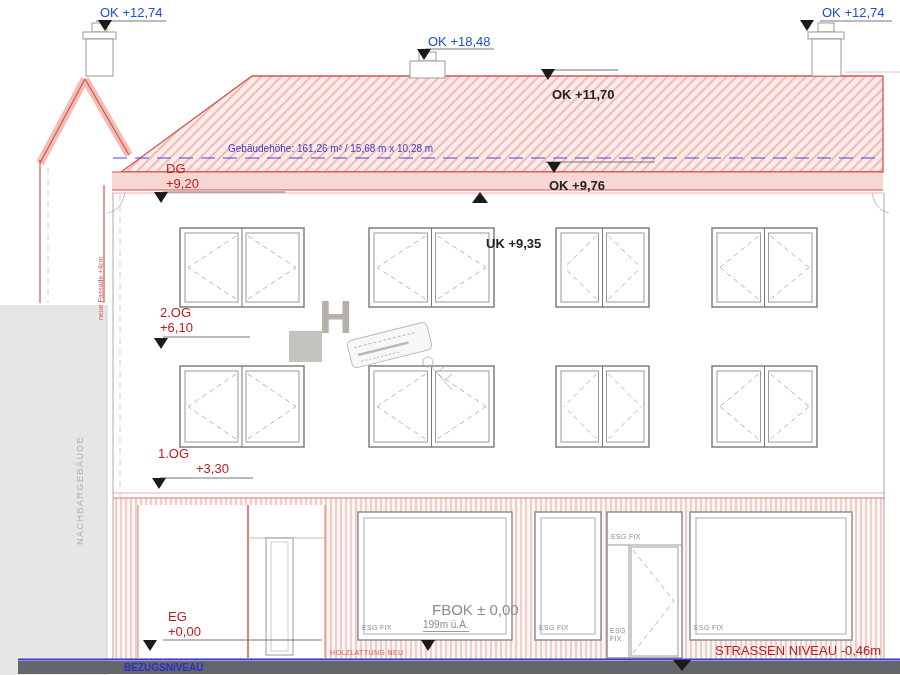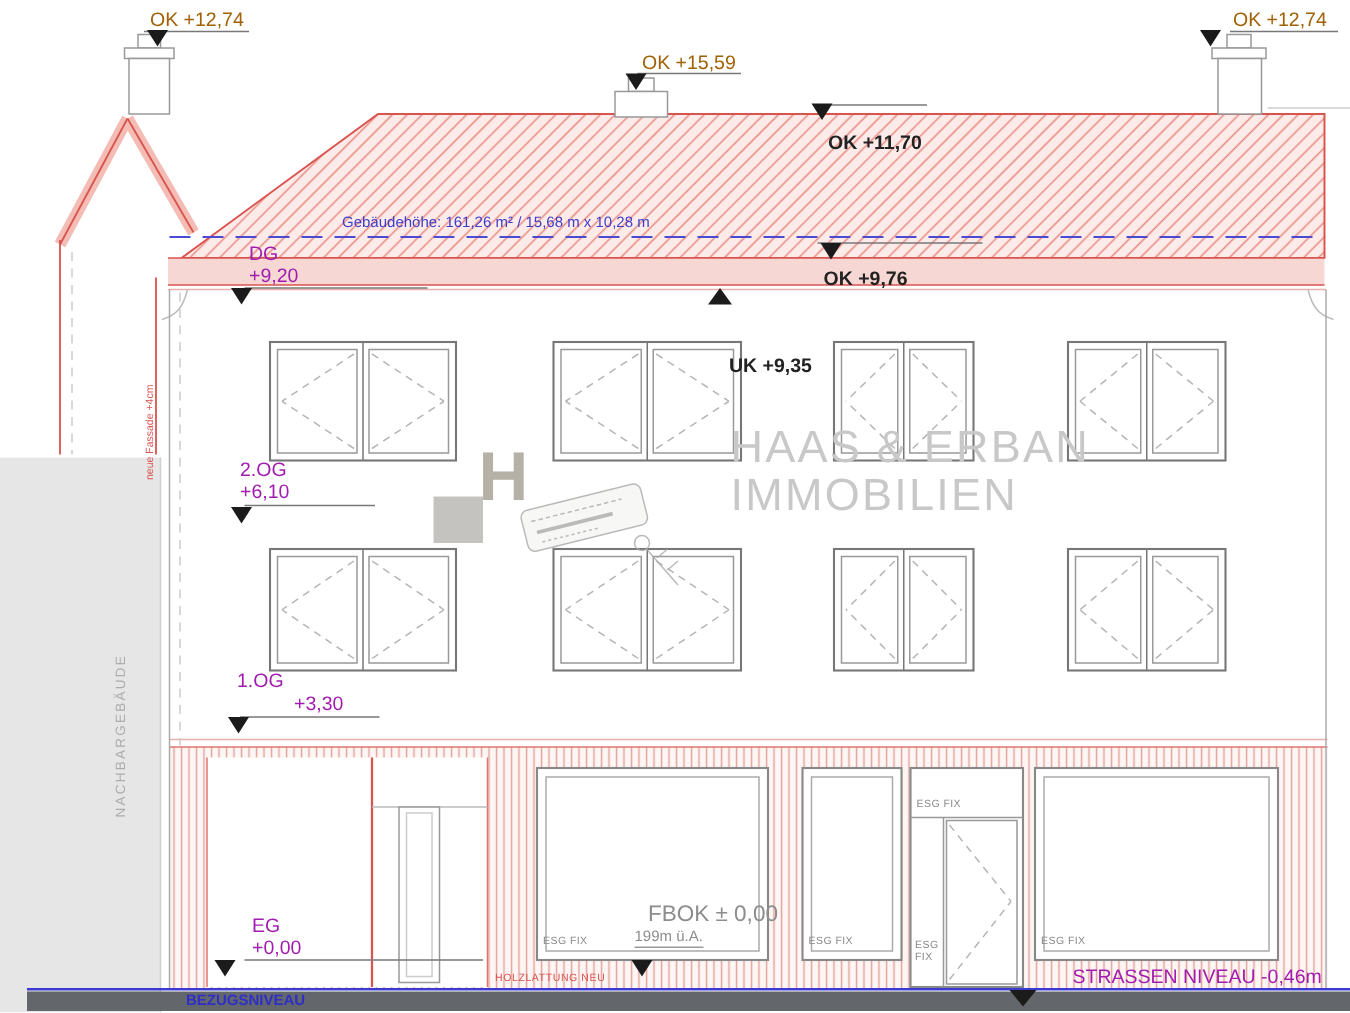--- a/index.html
+++ b/index.html
@@ -1,20 +1,20 @@
 <!DOCTYPE html>
 <html><head>
 <meta charset="utf-8">
 <style>
   html,body{margin:0;padding:0;background:#fff;}
   #stage{position:relative;width:900px;height:675px;background:#fff;overflow:hidden;
          font-family:"Liberation Sans",sans-serif;}
   #stage svg{position:absolute;left:0;top:0;z-index:1;}
-  .lbl{position:absolute;z-index:3;font-size:13px;color:#a21caf;white-space:nowrap;line-height:1.1;}
-  .lbl.gray{color:#a16207;}
+  .lbl{position:absolute;z-index:3;font-size:13px;color:#b91c1c;white-space:nowrap;line-height:1.1;}
+  .lbl.gray{color:#1d4ed8;}
   .lbl.bold{font-weight:bold;color:#222;margin-top:32px;}
   .lbl.blue{color:#3c3ccc;font-size:10px;}
   .lbl.red{color:#d9534f;}
   .lbl.tiny{font-size:7px;color:#8a8a8a;letter-spacing:.3px;}
   .lbl.fbok{color:#8d8d8d;font-size:15px;}
   .vert{writing-mode:vertical-rl;transform:rotate(180deg);white-space:nowrap;}
   .wm{position:absolute;z-index:2;pointer-events:none;}
   #brand{left:487px;top:283px;color:#c8c8c8;font-size:30px;letter-spacing:1.5px;font-weight:500;line-height:32px;}
   #logoH{left:319px;top:290px;color:#b6b1a7;font-size:46px;font-weight:bold;}
   #logoSquare{left:289px;top:331px;width:33px;height:31px;background:#c5c3bf;}
@@ -199,28 +199,24 @@
         <line x1="0" y1="0" x2="52" y2="0" stroke-width="2.5"></line>
         <line x1="2" y1="7" x2="42" y2="7" stroke-dasharray="2 2"></line>
       </g>
       <circle cx="428" cy="362" r="5"></circle>
       <path d="M431,366 L452,390 M438,372 l7,-6 M445,380 l7,-6"></path>
     </g>
   </svg>
 
   <div id="logoH" class="wm">H</div>
   <div id="logoSquare" class="wm"></div>
-  <div id="brand" class="wm">
-    <span style="display:block">HAAS &amp; ERBAN</span>
-    <span style="display:block">IMMOBILIEN</span>
-  </div>
 
   <div class="lbl gray" style="left:100px;top:6px;">OK +12,74</div>
   <div class="lbl gray" style="left:822px;top:6px;">OK +12,74</div>
-  <div class="lbl gray" style="left:428px;top:35px;">OK +15,59</div>
+  <div class="lbl gray" style="left:428px;top:35px;">OK +18,48</div>
   <div class="lbl bold" style="left:552px;top:56px;">OK +11,70</div>
   <div class="lbl bold" style="left:549px;top:147px;">OK +9,76</div>
   <div class="lbl bold" style="left:486px;top:205px;">UK +9,35</div>
   <div class="lbl blue" style="left:228px;top:143px;">Gebäudehöhe: 161,26 m² / 15,68 m x 10,28 m</div>
 
   <div class="lbl" style="left:166px;top:162px;">DG</div>
   <div class="lbl" style="left:166px;top:177px;">+9,20</div>
   <div class="lbl" style="left:160px;top:306px;">2.OG</div>
   <div class="lbl" style="left:160px;top:321px;">+6,10</div>
   <div class="lbl" style="left:158px;top:447px;">1.OG</div>

